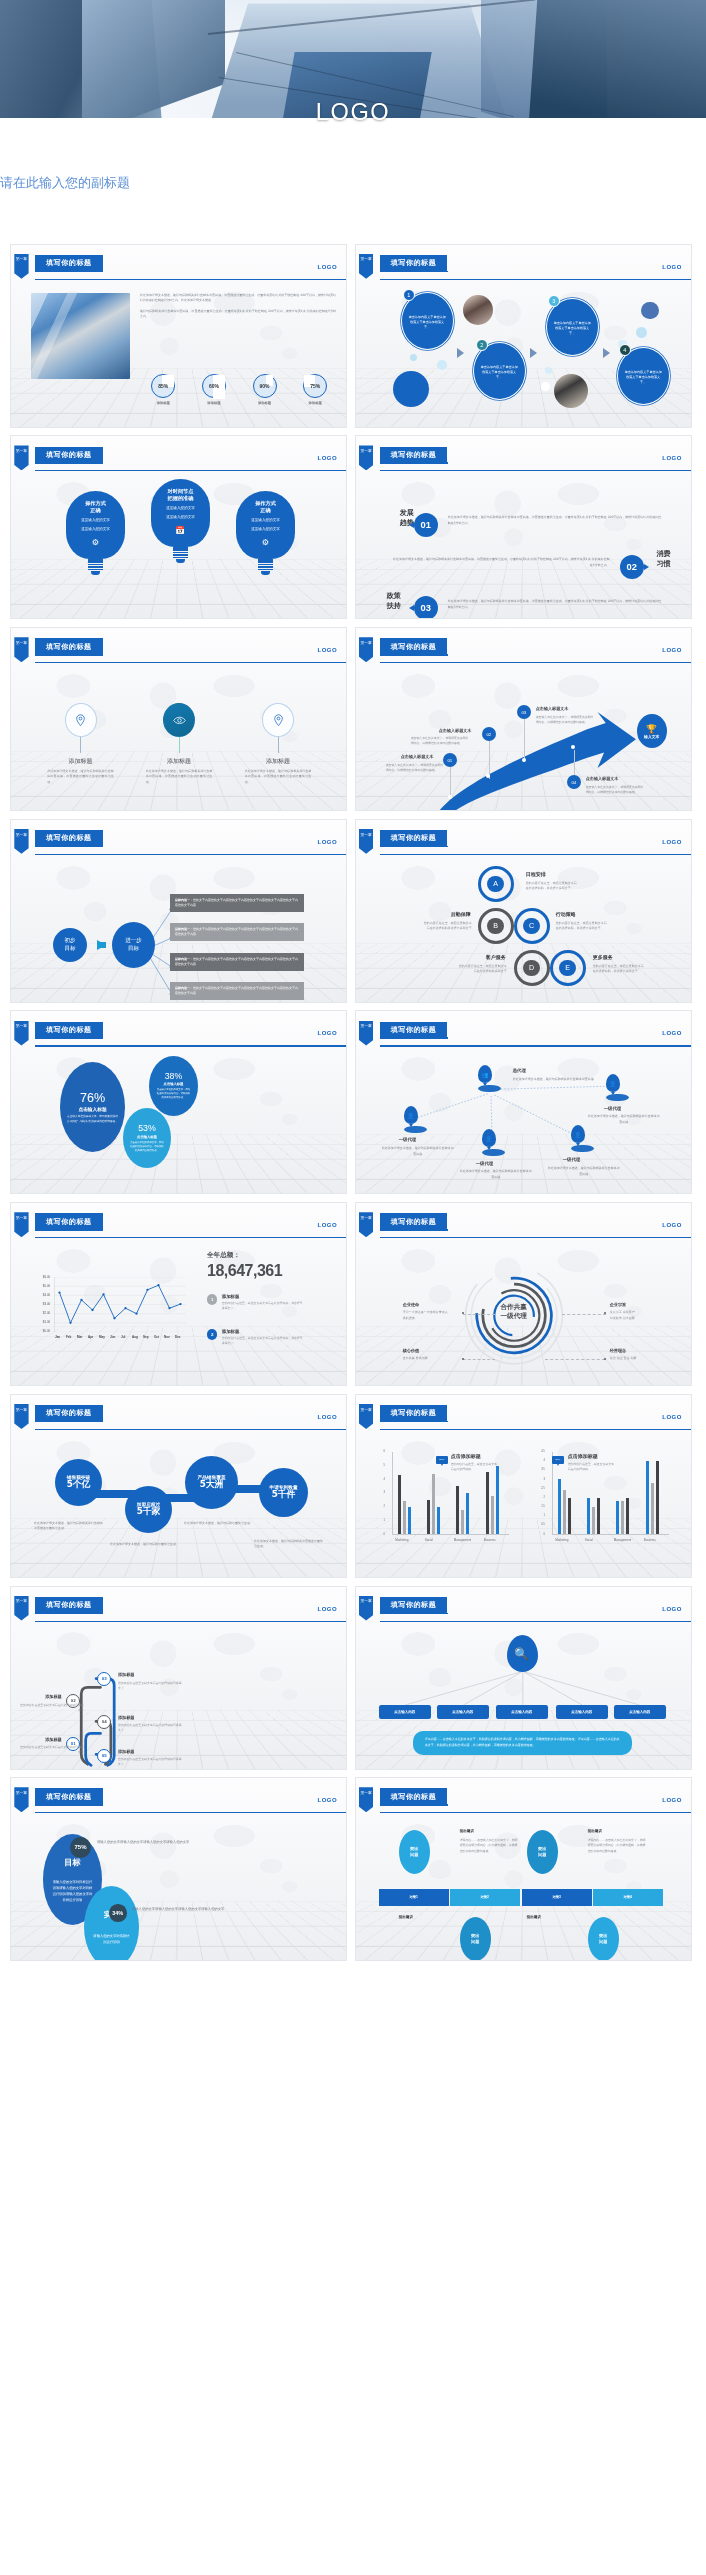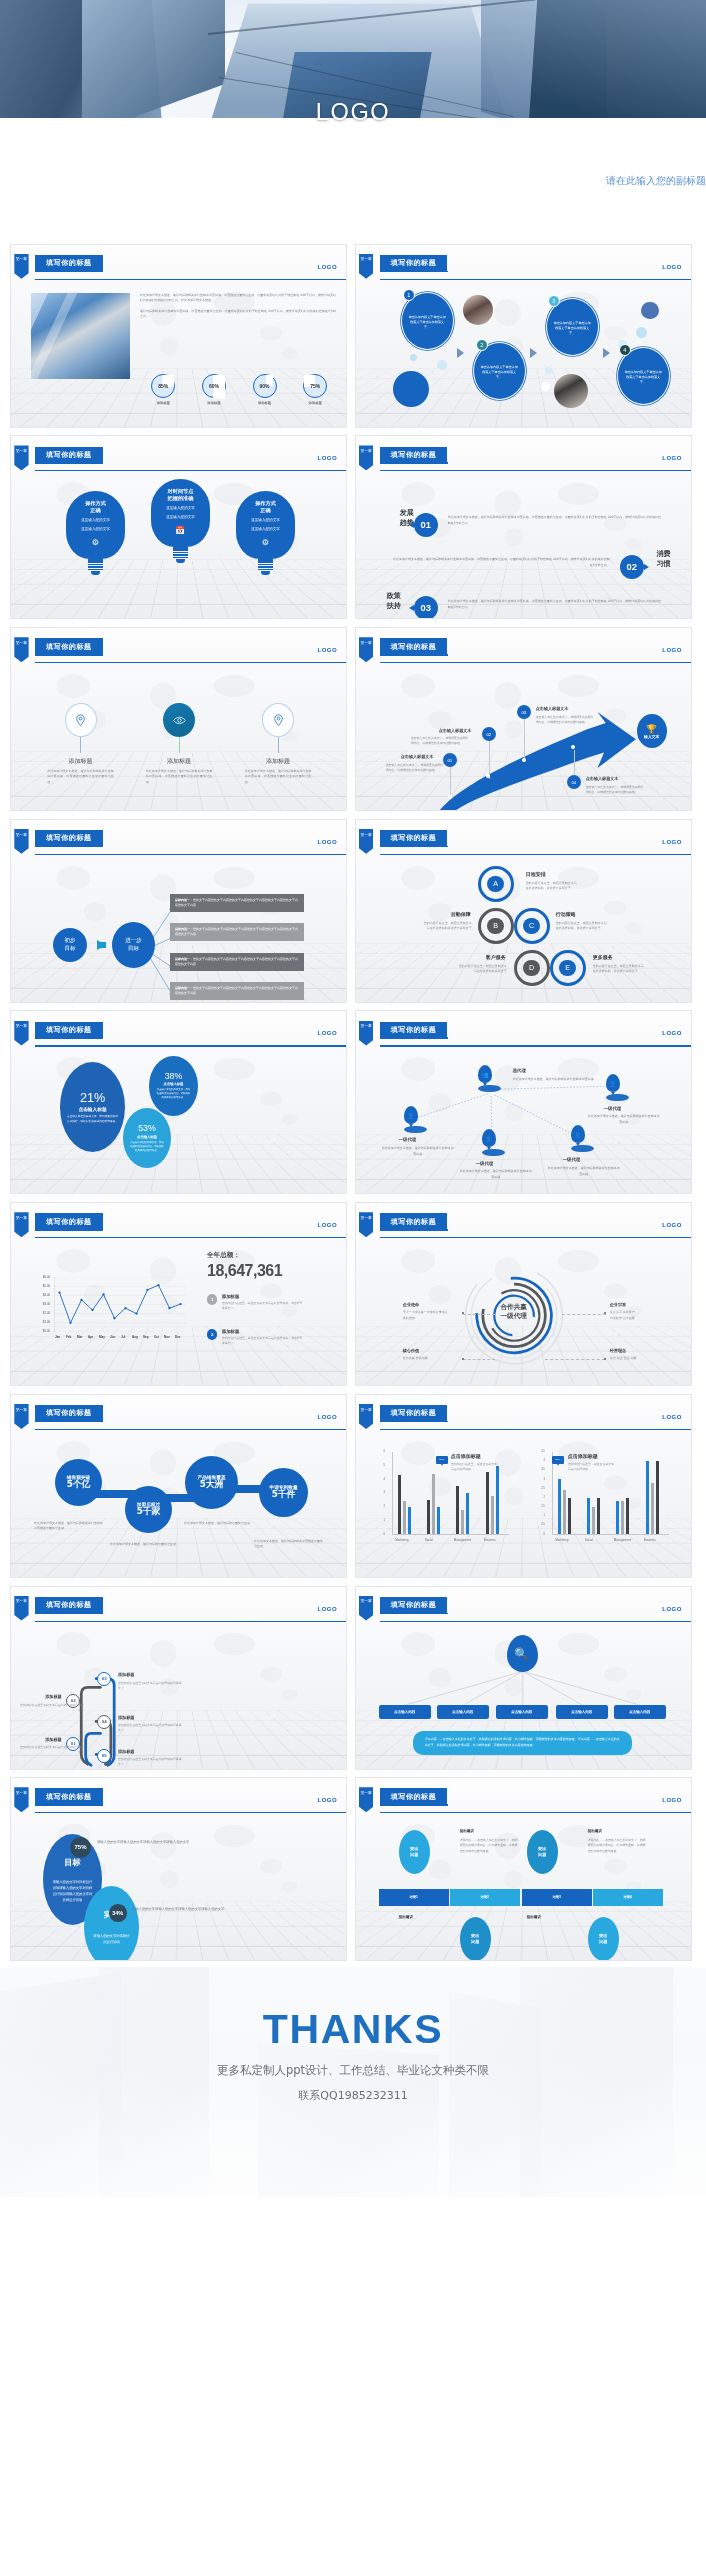--- a/index.html
+++ b/index.html
@@ -26,21 +26,21 @@
   .b6{left:285px;top:52px;width:137px;height:110px;transform:skewX(-10deg);
       background:linear-gradient(165deg,#4a77a8,#1d3f63)!important;opacity:.9}
   .hero .gline{position:absolute;background:rgba(30,50,75,.45);height:1.1px;transform-origin:left}
   .hero-fade{position:absolute;left:0;right:0;bottom:0;height:82px;
      background:linear-gradient(to bottom,rgba(255,255,255,0) 0%,rgba(255,255,255,.95) 55%,#fff 100%)}
   .hero-white{position:absolute;left:0;right:0;bottom:0;height:118px;background:#fff}
   .logo-hero{position:absolute;left:0;right:0;top:99px;text-align:center;color:#fff;
      font-size:23.6px;letter-spacing:1.6px;font-weight:300;z-index:5;text-shadow:0 0.5px 2.2px rgba(0,0,0,.35)}
   .hero-title{position:absolute;left:0;right:0;top:145px;text-align:center;font-size:18.6px;
      color:#232323;font-weight:700;letter-spacing:0.3px;z-index:6}
-  .hero-sub{position:absolute;left:0;right:0;top:174px;text-align:right;font-size:10px;
+  .hero-sub{position:absolute;left:0;right:0;top:174px;text-align:left;font-size:13px;
      color:#5b8fd6;z-index:6}
 
   
   .grid{display:flex;flex-wrap:wrap;gap:7.7px 7.7px;padding:7.7px 10px 5.5px;background:#fff}
   .slide{width:337px;height:184px;position:relative;overflow:hidden;
      background:linear-gradient(to bottom,#fdfdfe 0%,#f4f5f7 55%,#eceef1 100%);
      border:0.5px solid #e3e6ea}
   
   .slide .wmap{position:absolute;left:4%;top:12%;width:92%;height:66%;opacity:.33;
      background:
@@ -619,21 +619,21 @@
       <div class="floor"></div>
       <div class="s-hd">
         <div class="chapter cn">第一章</div>
         <div class="s-title cn">填写你的标题</div>
         <div class="s-title-bar"></div>
         <div class="s-logo">LOGO</div>
         <div class="s-rule"></div>
       </div>
       <div class="body">
         <div class="pb" style="left:49px;top:21px;width:65px;height:90px;background:#1f63b5">
-          <div class="n" style="font-size:12.6px">21%</div>
+          <div class="n" style="font-size:12.6px">76%</div>
           <div class="t cn" style="font-size:4.7px">点击输入标题</div>
           <div class="d cn" style="font-size:2.7px;line-height:5px">点击输入本栏的具体文字，简明扼要的说明分项内容，请根据您的具体内容酌情修改。</div>
         </div>
         <div class="pb" style="left:138px;top:14.3px;width:49px;height:60px;background:#1a6ec0">
           <div class="n" style="font-size:8.8px">38%</div>
           <div class="t cn" style="font-size:3.3px">点击输入标题</div>
           <div class="d cn" style="font-size:2.4px;line-height:4.2px">点击输入本栏的具体文字，简明扼要的说明分项内容，请根据您的具体内容酌情修改。</div>
         </div>
         <div class="pb" style="left:112px;top:67px;width:48px;height:60px;background:#2aa3db">
           <div class="n" style="font-size:8.8px">53%</div>
@@ -1061,26 +1061,15 @@
         <div class="ov" style="left:104px;top:109px;background:#1f8fc9;white-space:pre-line">突出
 问题</div>
         <div class="sh cn" style="left:171px;top:107px">提出建议</div>
         <div class="ov" style="left:232px;top:109px;background:#29a8e0;white-space:pre-line">突出
 问题</div>
       </div>
     </div>
 
   </div>
 
-  <div class="thanks">
-    <div class="bld t1"></div>
-    <div class="bld t2"></div>
-    <div class="bld t5"></div>
-    <div class="bld t4"></div>
-    <div class="bld t3"></div>
-    <div class="veil"></div>
-    <div class="tk-word">THANKS</div>
-    <div class="tk-l1 cn">更多私定制人ppt设计、工作总结、毕业论文种类不限</div>
-    <div class="tk-l2 cn">联系QQ1985232311</div>
-  </div>
 
 </div>
 
 
 </body></html>

